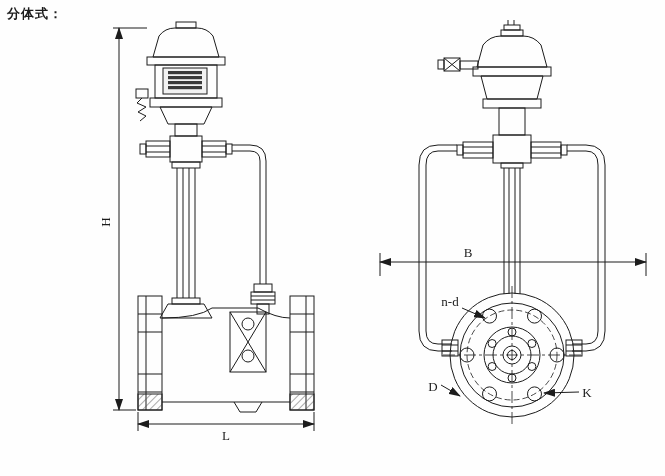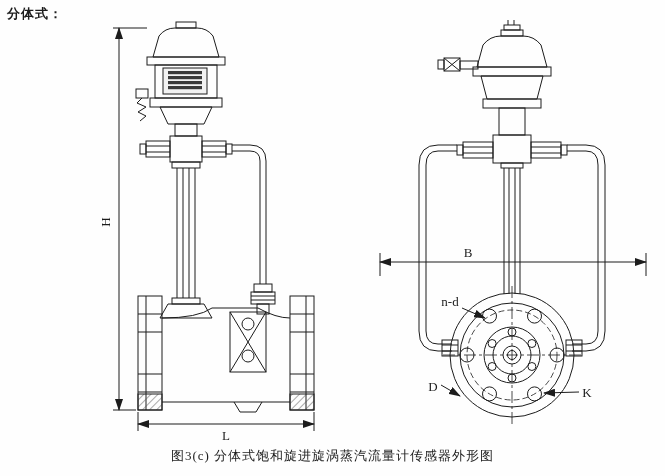--- a/index.html
+++ b/index.html
@@ -253,14 +253,13 @@
         </g>
 
         <g>
           <line x1="579" y1="392" x2="544" y2="393" marker-end="url(#arrE)"></line>
           <text x="587" y="397" text-anchor="middle" stroke="none">K</text>
         </g>
       </g>
     </g>
   </svg>
 
-  <div class="caption">图3(c) 分体式饱和旋进旋涡蒸汽流量计传感器外形图</div>
 </div>
 
 </body></html>

